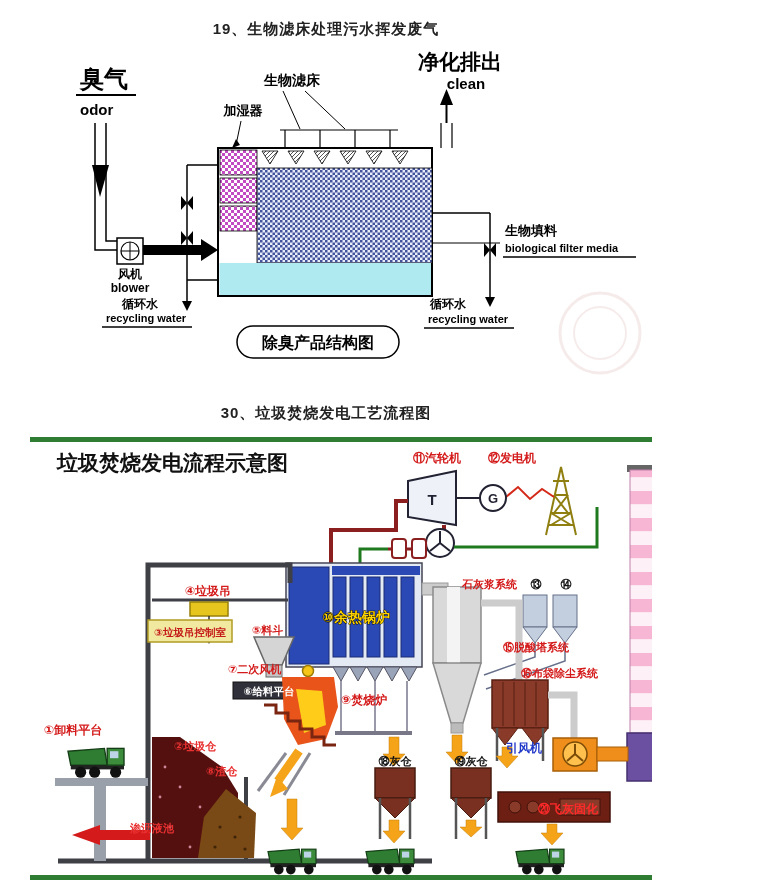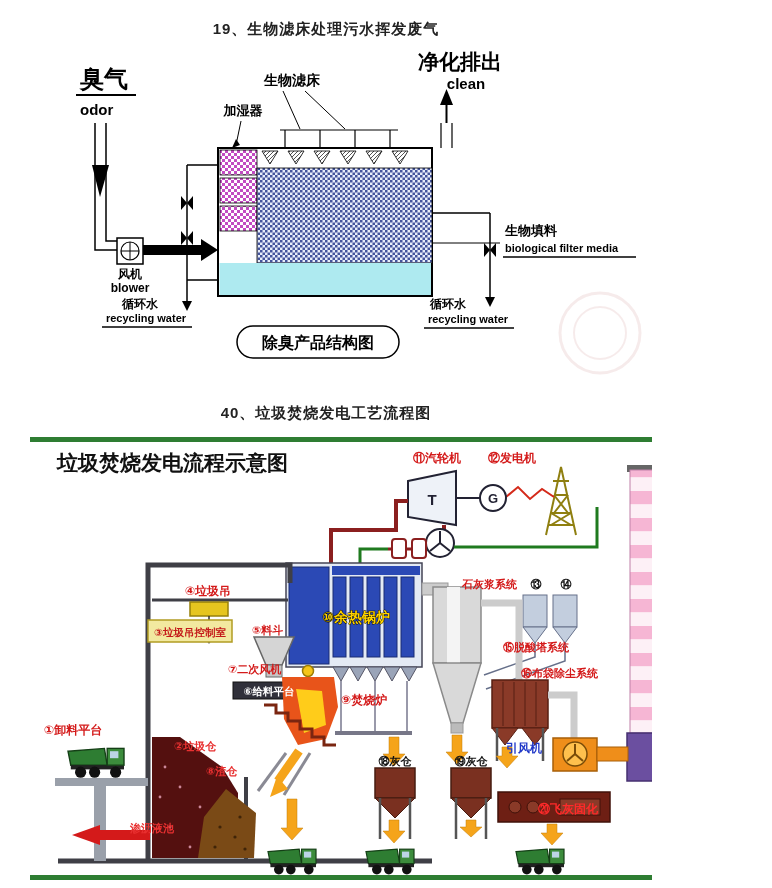--- a/index.html
+++ b/index.html
@@ -157,21 +157,21 @@
       <text x="468" y="278" font-size="11" text-anchor="middle" fill="#000">recycling water</text>
       <line x1="424" y1="283" x2="514" y2="283" stroke="#000" stroke-width="1.5"></line>
     </g>
 
     <g>
       <rect x="237" y="281" width="162" height="32" rx="16" fill="none" stroke="#000" stroke-width="1.5"></rect>
       <text x="318" y="303" font-size="16" text-anchor="middle" fill="#000">除臭产品结构图</text>
     </g>
   </svg>
 
-  <div class="sec-title" id="t2">40、垃圾焚烧发电工艺流程图</div>
+  <div class="sec-title" id="t2">30、垃圾焚烧发电工艺流程图</div>
 
   <svg id="svg2" width="772" height="451" viewBox="0 0 772 451">
     <defs>
       <pattern id="pinkStripe" width="10" height="27" patternUnits="userSpaceOnUse">
         <rect width="10" height="13.5" fill="#f6b6d4"></rect>
         <rect y="13.5" width="10" height="13.5" fill="#fdf0f6"></rect>
       </pattern>
       <g id="truckSym">
         <polygon points="0,8 26,6 28,18 2,18" fill="#2e7d32" stroke="#143f16" stroke-width="1"></polygon>
         <rect x="2" y="18" width="38" height="3" fill="#222"></rect>

